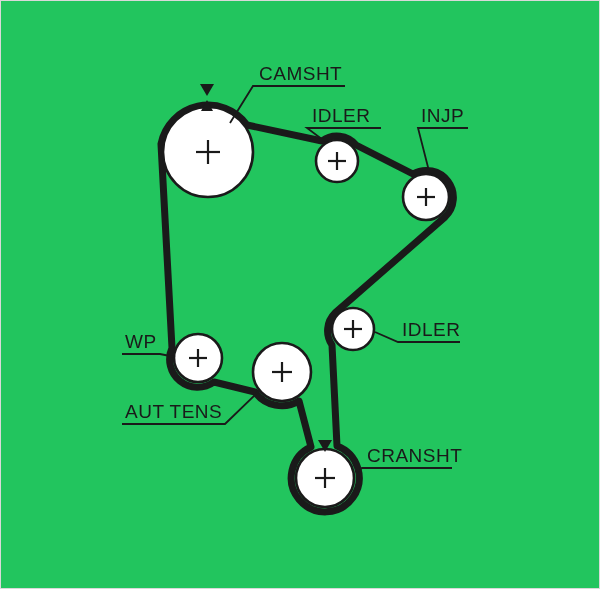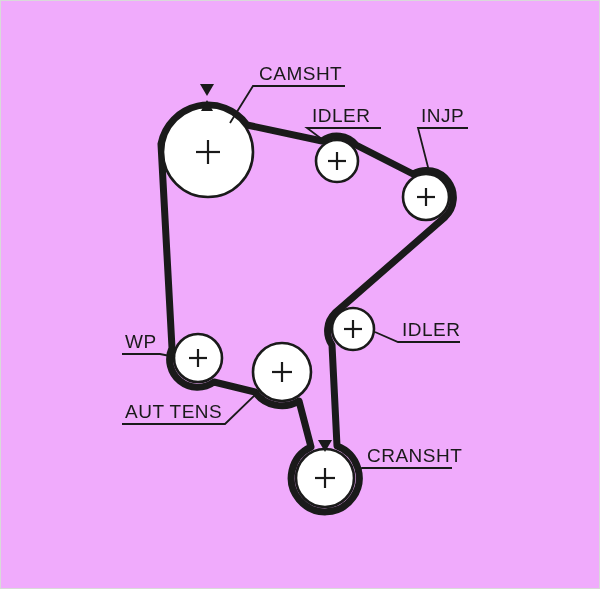--- a/index.html
+++ b/index.html
@@ -5,21 +5,21 @@
   html, body {
     margin: 0;
     padding: 0;
     background: #ffffff;
   }
   .canvas {
     position: relative;
     width: 600px;
     height: 589px;
     box-sizing: border-box;
-    background: #f0abfc;
+    background: #22c55e;
     border: 1px solid #d9d9d9;
     overflow: hidden;
   }
   svg { display: block; }
   .belt {
     fill: none;
     stroke: #1a1a1a;
     stroke-width: 7;
     stroke-linejoin: round;
     stroke-linecap: round;

